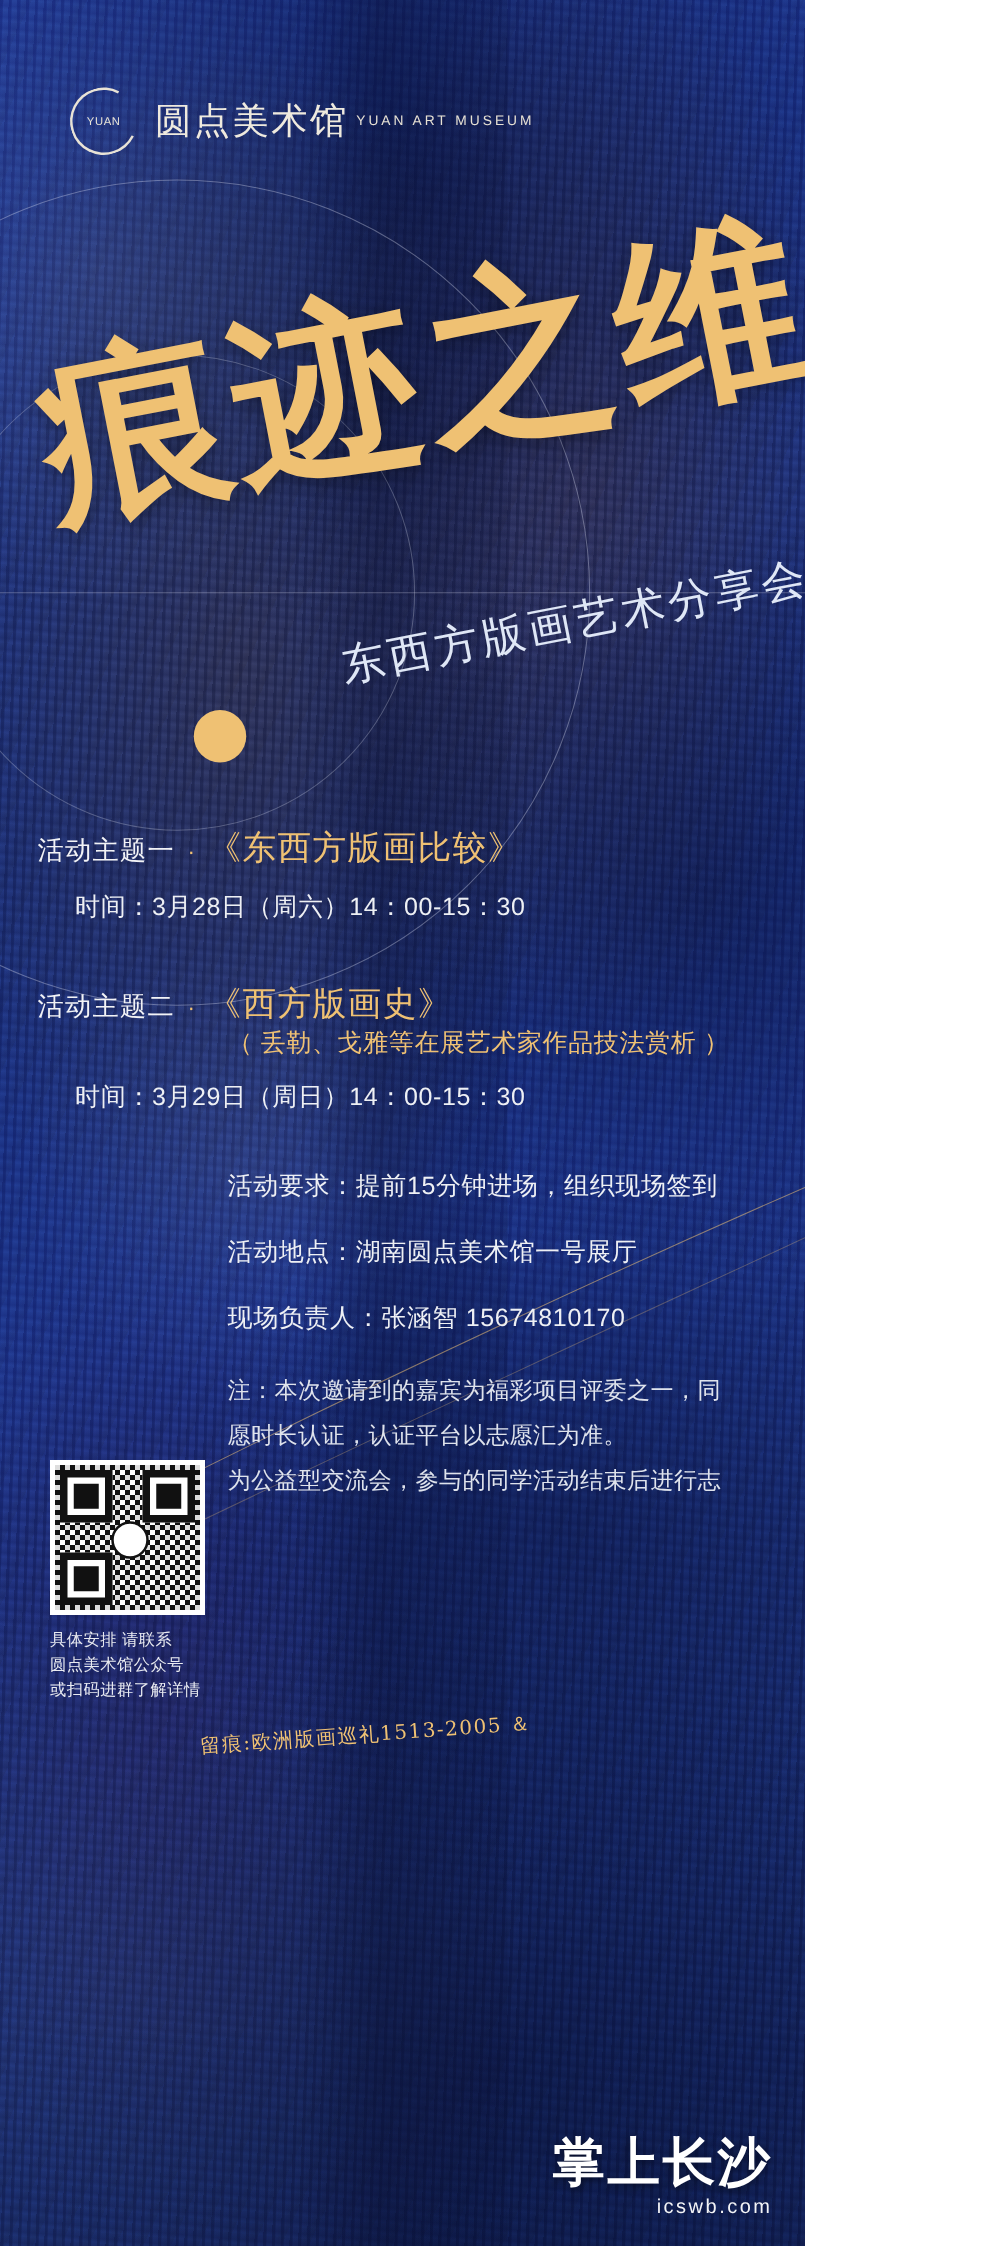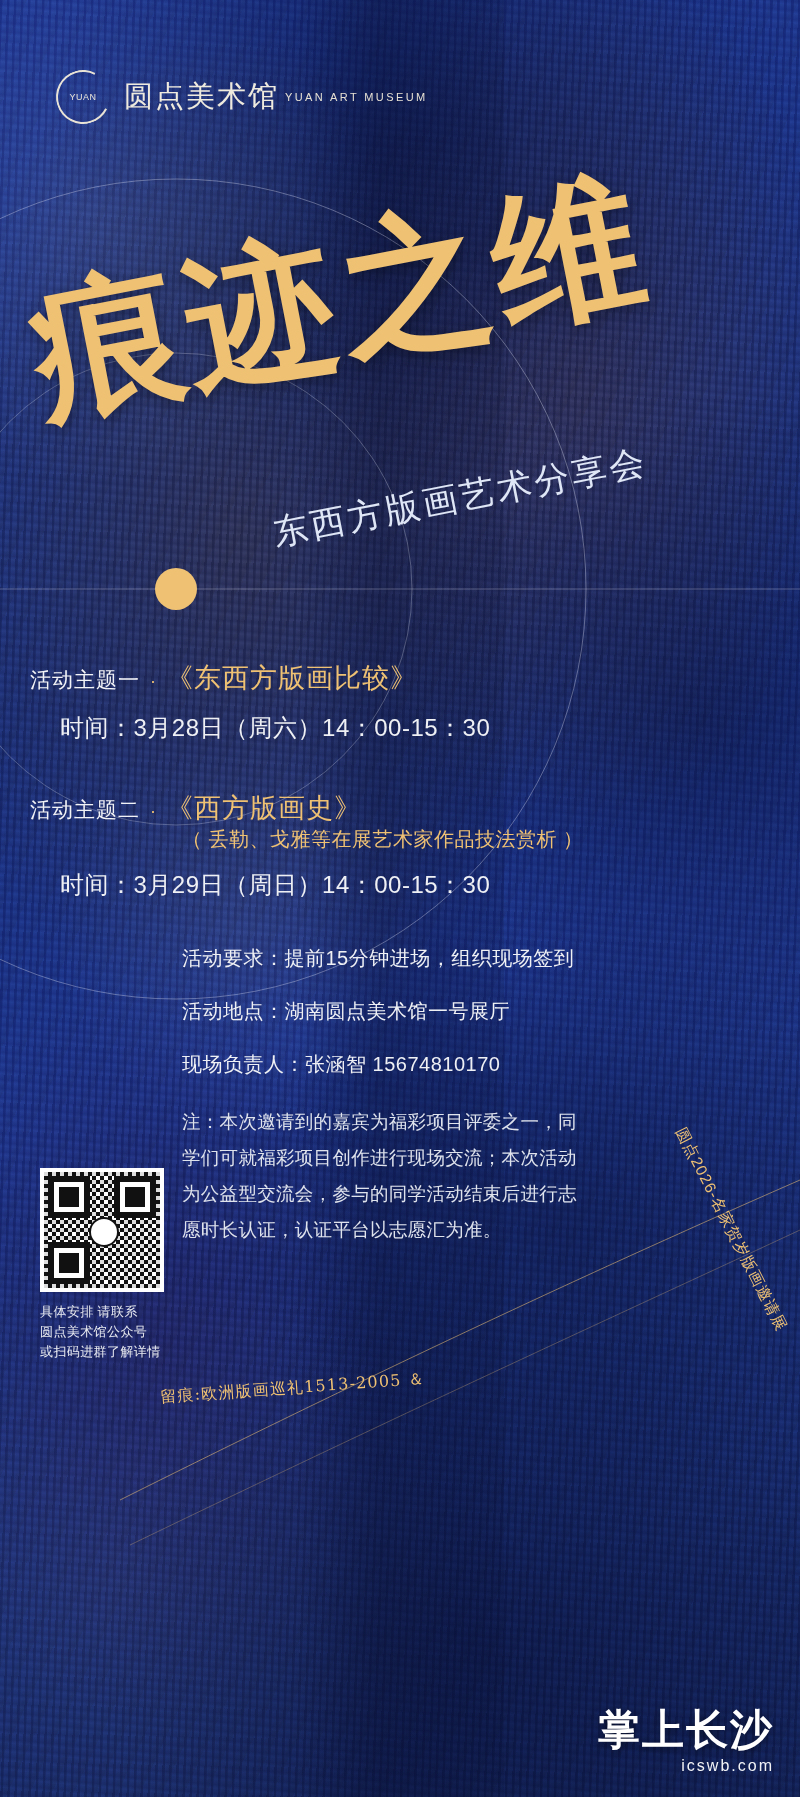--- a/index.html
+++ b/index.html
@@ -5,21 +5,21 @@
   html, body {
     margin: 0;
     padding: 0;
     background: #ffffff;
   }
   body {
     font-family: "Liberation Sans", sans-serif;
   }
   .poster {
     position: relative;
-    width: 800px;
+    width: 644px;
     height: 1797px;
     overflow: hidden;
     background: #7f1d1d;
   }
 
   
   .bg-base {
     position: absolute;
     inset: 0;
     background:
@@ -194,21 +194,21 @@
   }
   .indent {
     margin-left: 152px;
   }
   .topic-note {
     font-size: 20px;
     color: #efc173;
     letter-spacing: .5px;
   }
   .topic-time {
-    font-size: 24px;
+    font-size: 20px;
     color: #eef0f4;
     margin-top: 16px;
     letter-spacing: .5px;
     margin-left: 30px;
   }
   .gap-lg { height: 46px; }
 
   .detail-block {
     margin-left: 152px;
     margin-top: 44px;
@@ -398,23 +398,22 @@
     <div class="topic-time indent">时间：3月29日（周日）14：00-15：30</div>
 
     <div class="detail-block">
       <div class="detail-line">活动要求：提前15分钟进场，组织现场签到</div>
       <div class="detail-line">活动地点：湖南圆点美术馆一号展厅</div>
       <div class="detail-line">现场负责人：张涵智  15674810170</div>
     </div>
 
     <div class="note-block">
       <div class="note-line">注：本次邀请到的嘉宾为福彩项目评委之一，同</div>
-      <div class="note-line">学们可就福彩项目创作进行现场交流；本次活动</div>
+      <div class="note-line">愿时长认证，认证平台以志愿汇为准。</div>
       <div class="note-line">为公益型交流会，参与的同学活动结束后进行志</div>
-      <div class="note-line">愿时长认证，认证平台以志愿汇为准。</div>
     </div>
   </div>
 
   <div class="qr-wrap">
     <div class="qr">
       <div class="qr-inner">
         <span class="qr-eye tl"></span>
         <span class="qr-eye tr"></span>
         <span class="qr-eye bl"></span>
         <span class="qr-center"></span>

